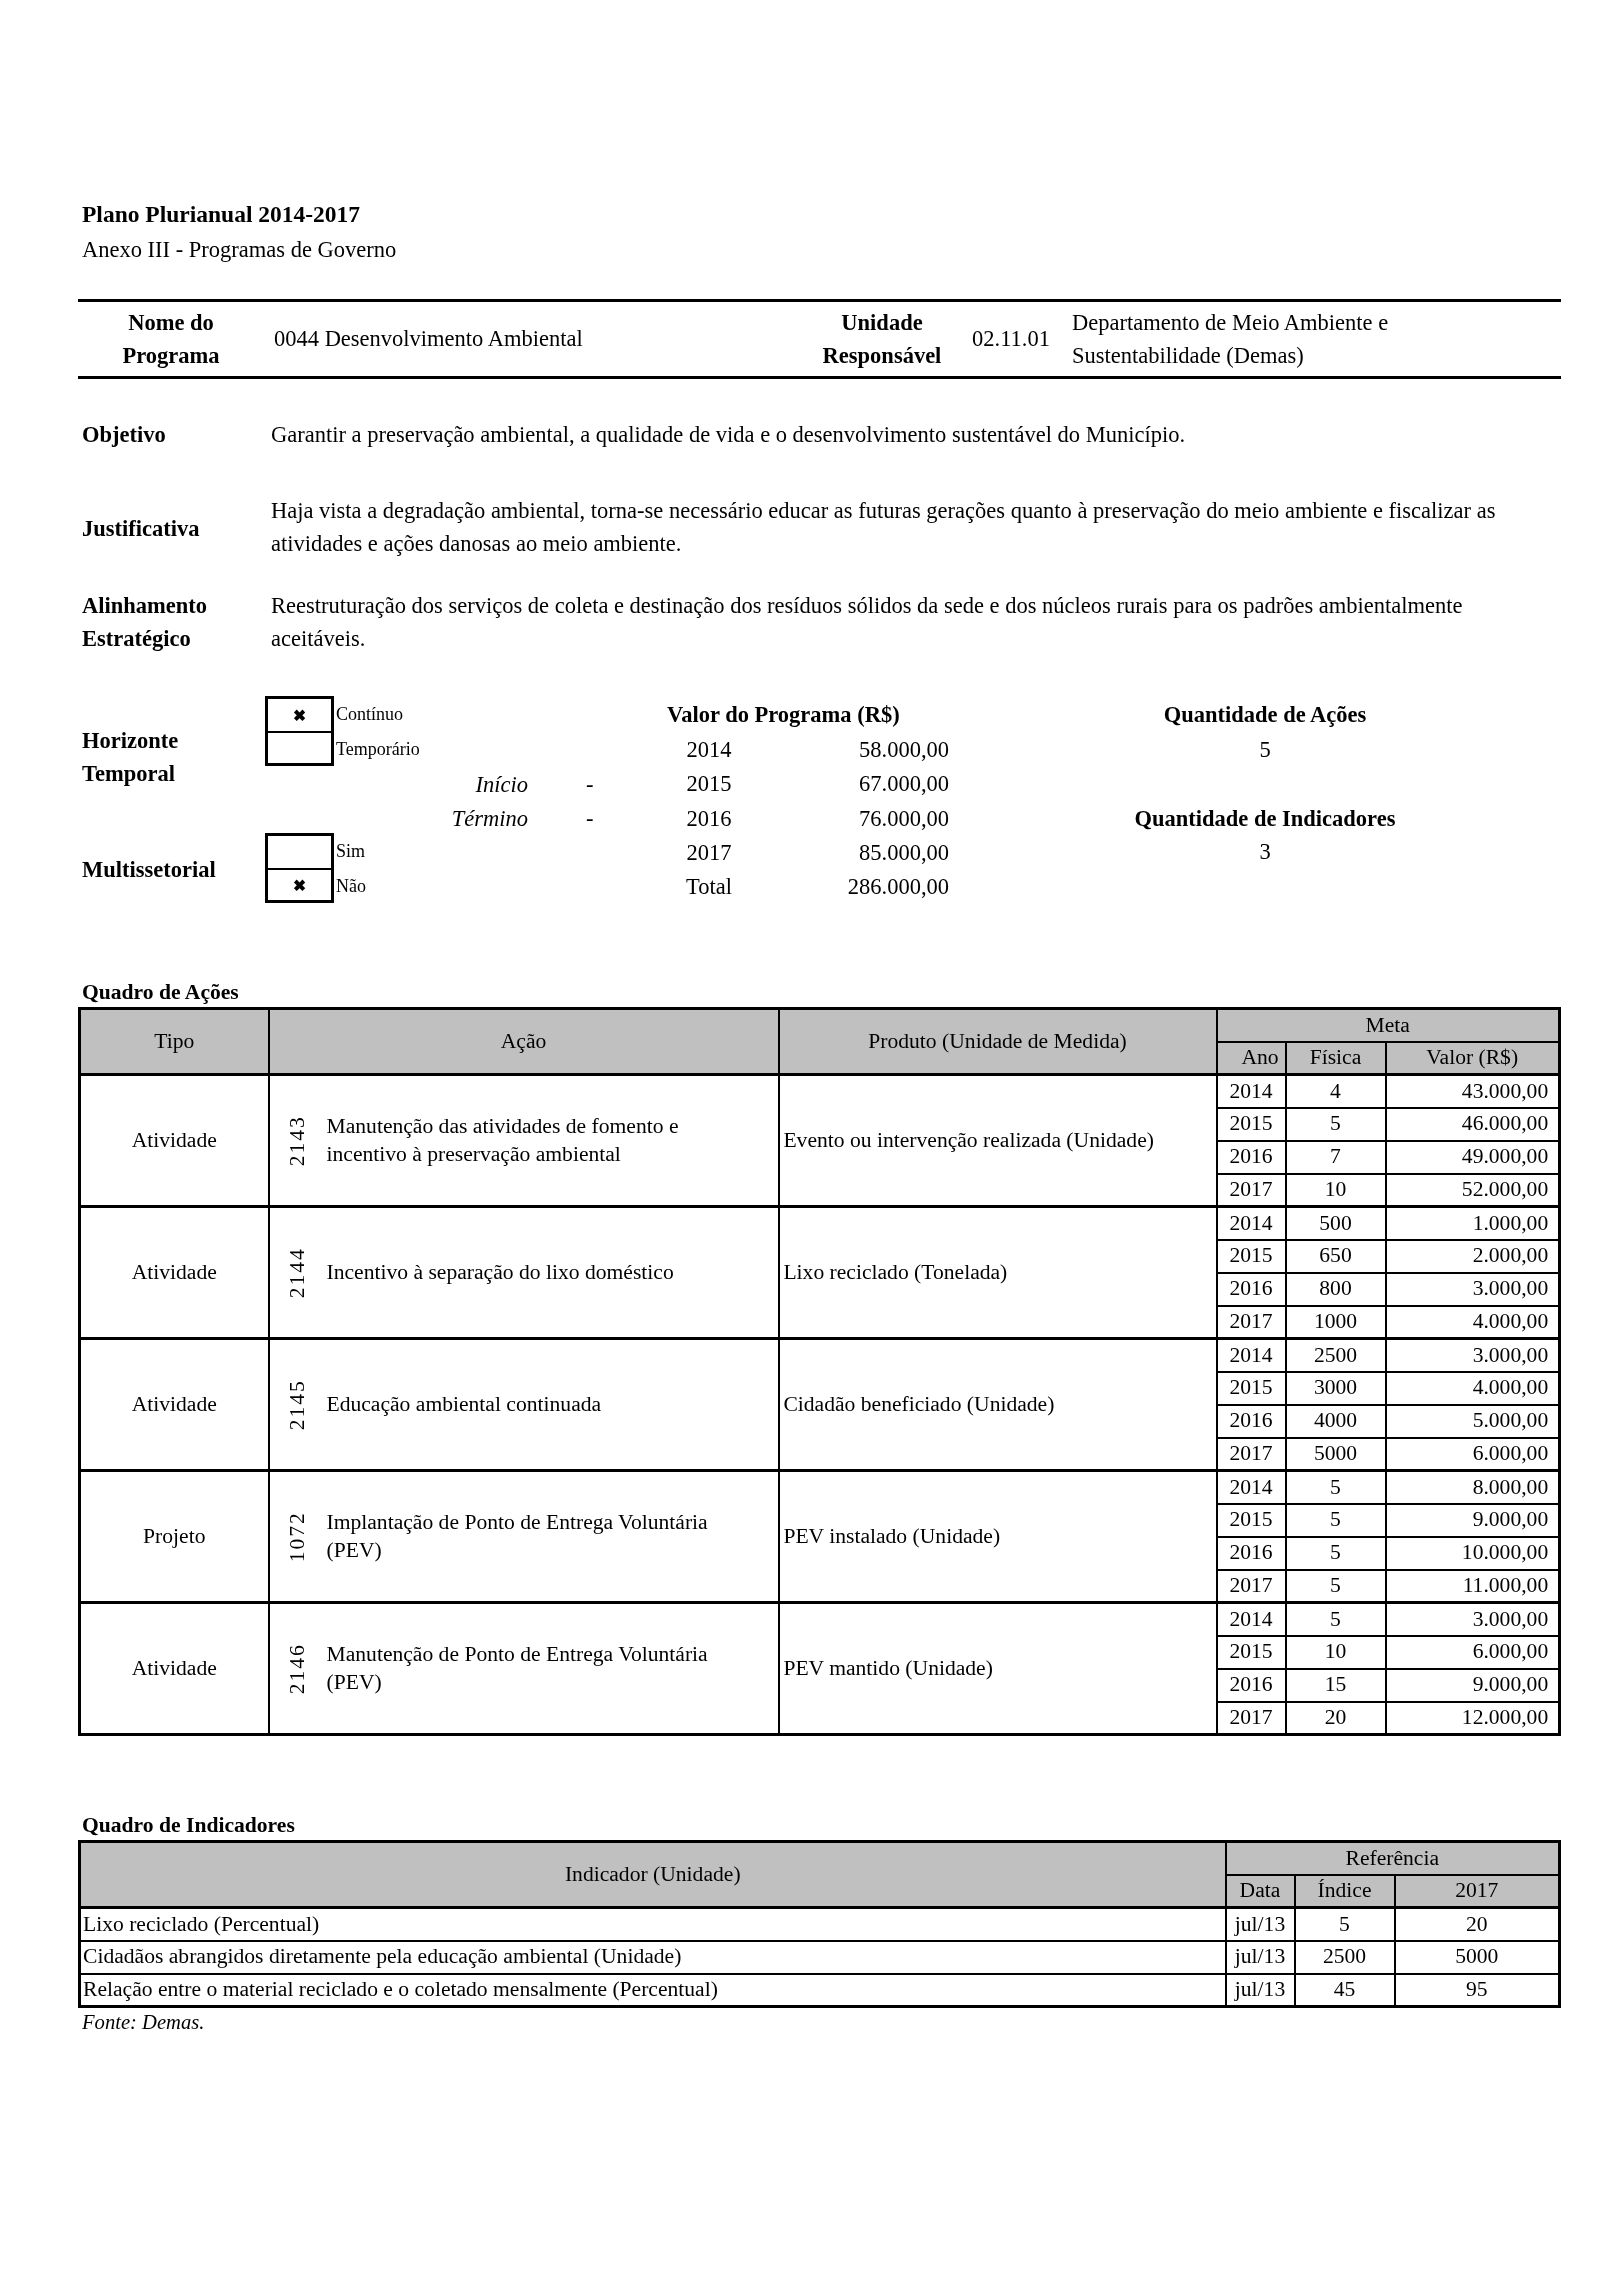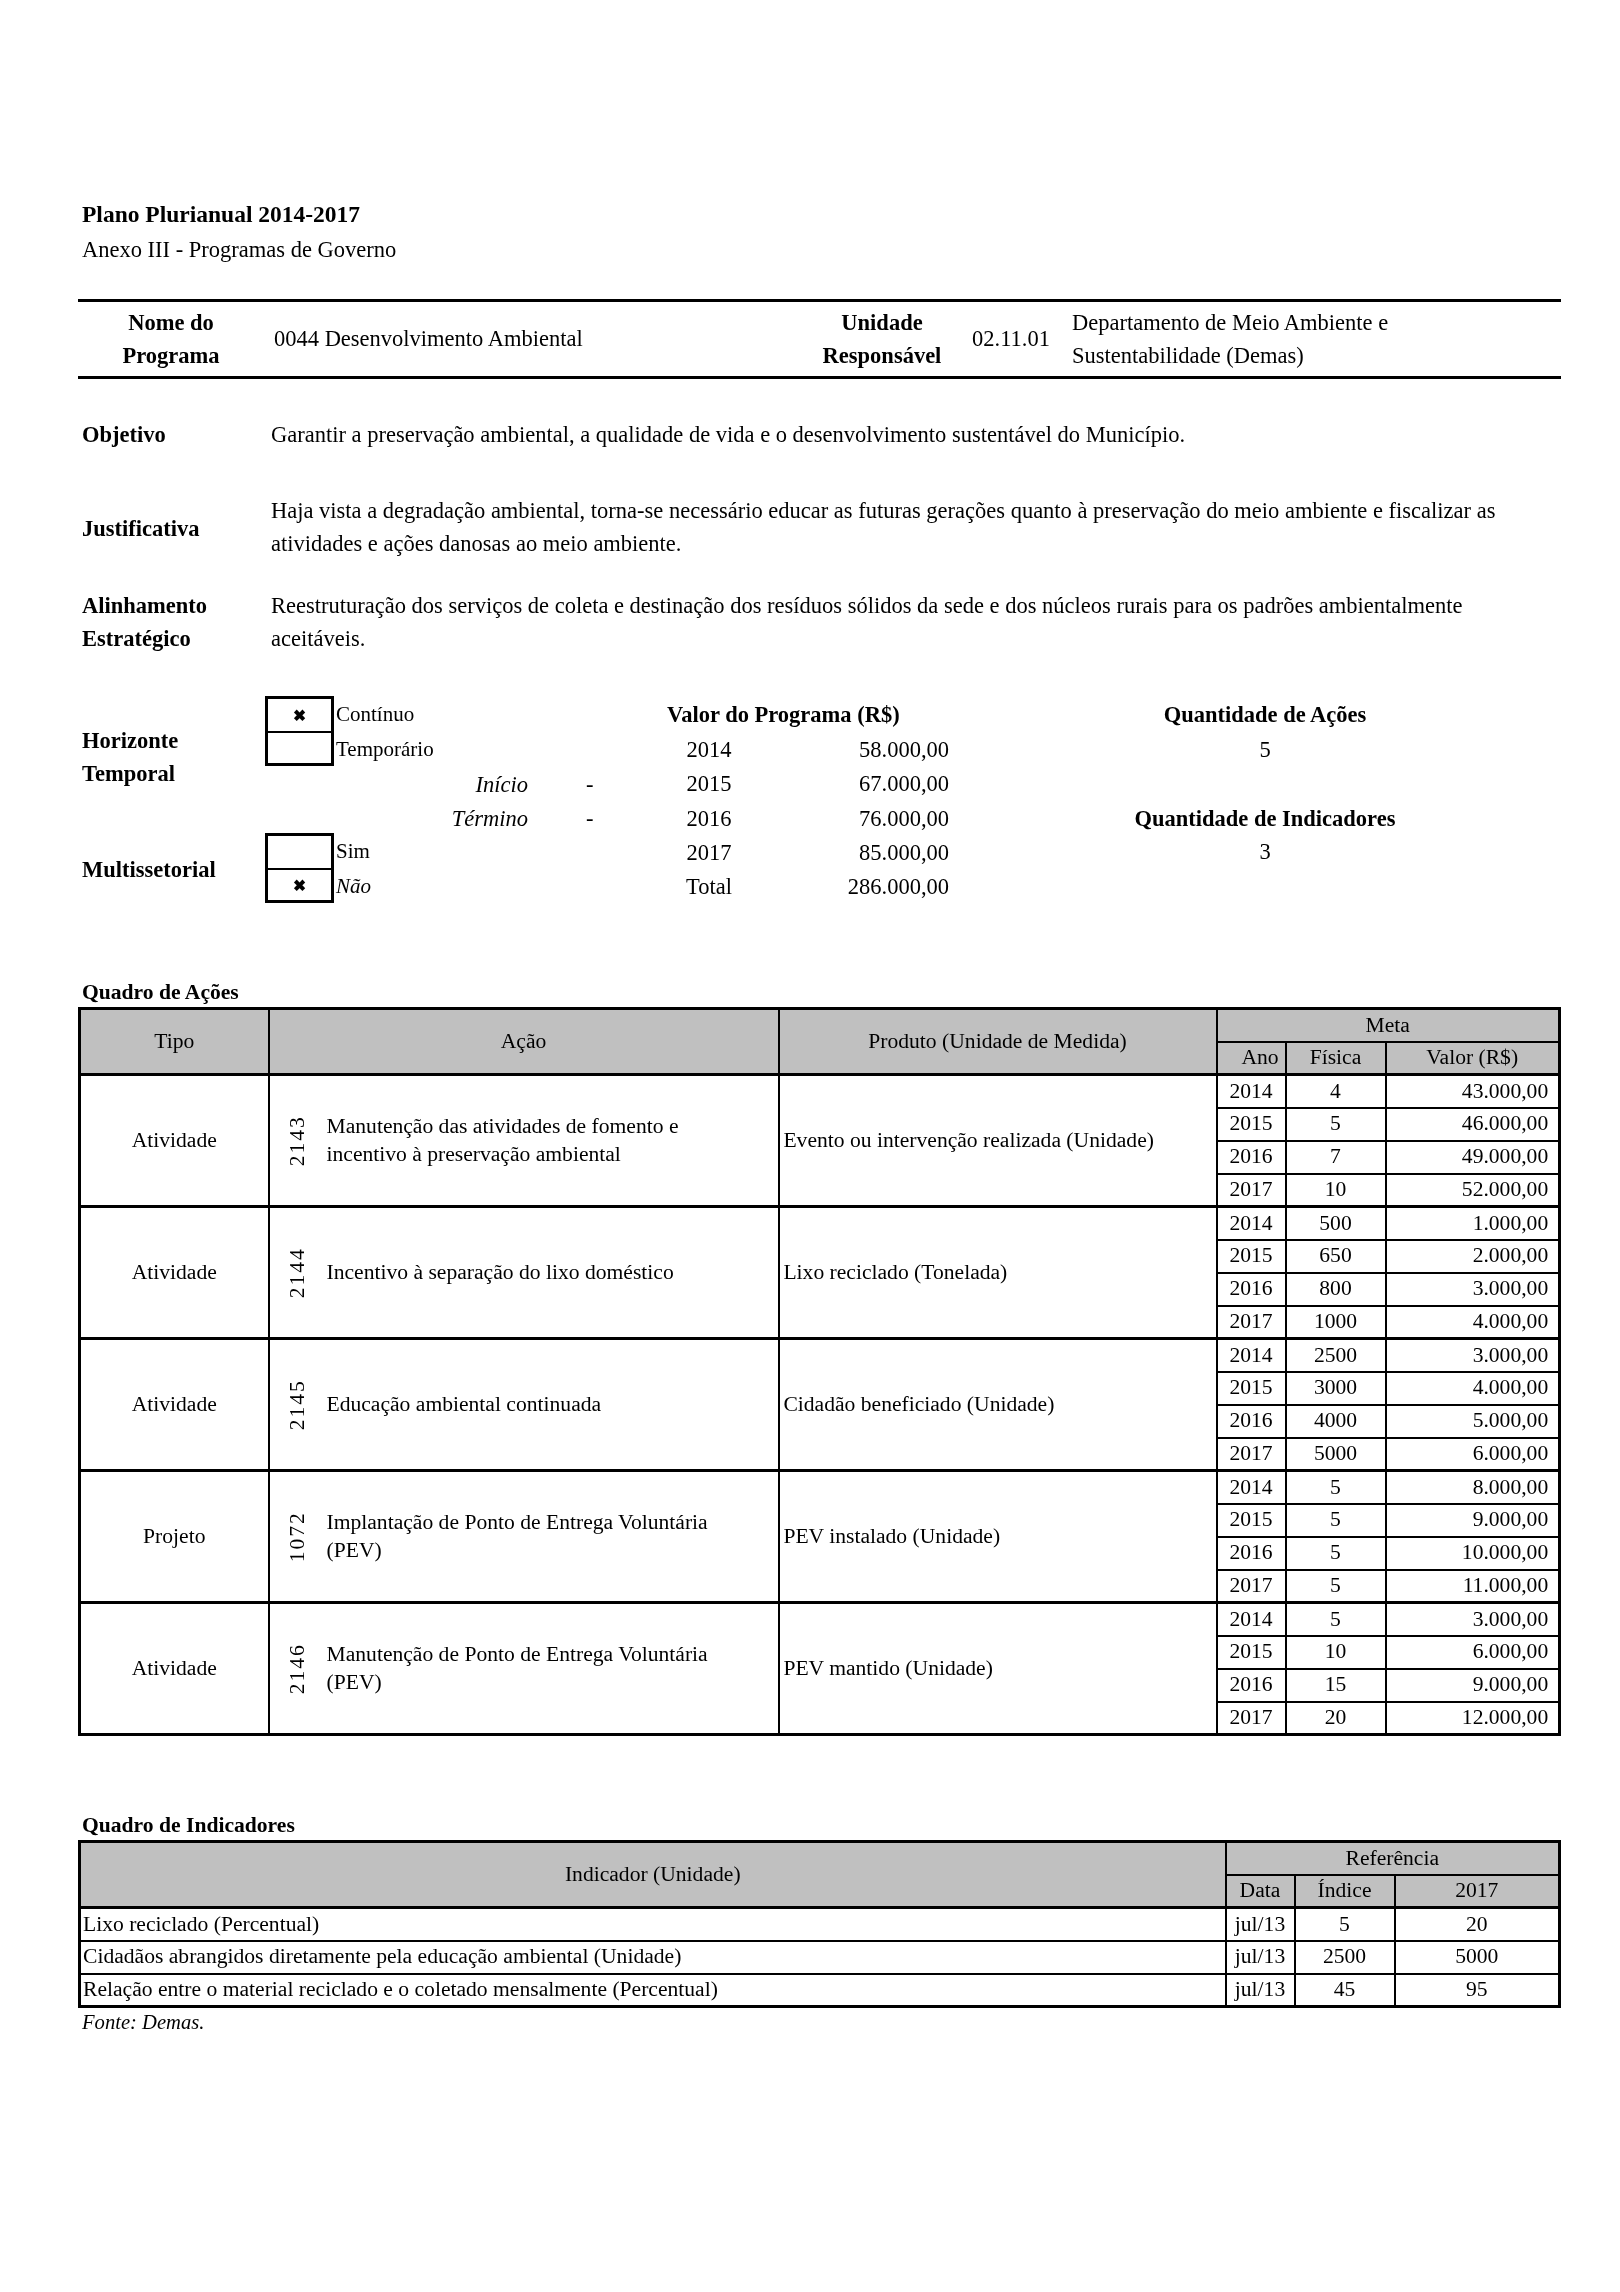--- a/index.html
+++ b/index.html
@@ -15,21 +15,21 @@
   .prog-band .lbl { position: absolute; font-weight: bold; text-align: center; line-height: 33px; font-size: 22.5px; }
   .prog-band .val { position: absolute; line-height: 33px; font-size: 22.5px; }
 
   .field-lbl { position: absolute; left: 82px; font-weight: bold; font-size: 22.5px; line-height: 33px; }
   .field-val { position: absolute; left: 271px; width: 1284px; font-size: 22.5px; line-height: 33px; }
 
   
   .cbgroup { position: absolute; left: 265px; width: 69px; border: 3.9px solid #000; }
   .cb { height: 32px; display: flex; align-items: center; justify-content: center; font-size: 15.7px; font-weight: bold; }
   .cb + .cb { border-top: 2.9px solid #000; }
-  .cb-lbl { position: absolute; left: 336px; font-size: 21px; line-height: 33px; }
+  .cb-lbl { position: absolute; left: 336px; font-size: 18px; line-height: 33px; }
 
   .abs { position: absolute; font-size: 22.5px; line-height: 33px; }
   .ital { font-style: italic; }
   .bold { font-weight: bold; }
   .right { text-align: right; }
   .center { text-align: center; }
 
   
   table { border-collapse: collapse; position: absolute; left: 78px; width: 1483px; }
   td, th { border: 2.9px solid #000; font-weight: normal; font-size: 21.6px; line-height: 27.4px; padding: 0 5.9px; }
@@ -104,21 +104,21 @@
 <div class="abs" style="left:586px; top:768px;">-</div>
 <div class="abs ital right" style="left:412px; top:802px; width:116px;">Término</div>
 <div class="abs" style="left:586px; top:802px;">-</div>
 
 <div class="field-lbl" style="top:853px;">Multissetorial</div>
 <div class="cbgroup" style="top:833px;">
   <div class="cb"></div>
   <div class="cb">✖</div>
 </div>
 <div class="cb-lbl" style="top:835px;">Sim</div>
-<div class="cb-lbl" style="top:870px;font-style:italic;">Não</div>
+<div class="cb-lbl" style="top:870px;">Não</div>
 
 <div class="abs bold" style="left:667px; top:698px;">Valor do Programa (R$)</div>
 <div id="valor-rows">
     <div class="abs center" style="left: 667px; top: 733px; width: 84px;">2014</div>
     <div class="abs right" style="left: 765px; top: 733px; width: 184px;">58.000,00</div>
     <div class="abs center" style="left: 667px; top: 767px; width: 84px;">2015</div>
     <div class="abs right" style="left: 765px; top: 767px; width: 184px;">67.000,00</div>
     <div class="abs center" style="left: 667px; top: 802px; width: 84px;">2016</div>
     <div class="abs right" style="left: 765px; top: 802px; width: 184px;">76.000,00</div>
     <div class="abs center" style="left: 667px; top: 836px; width: 84px;">2017</div>

